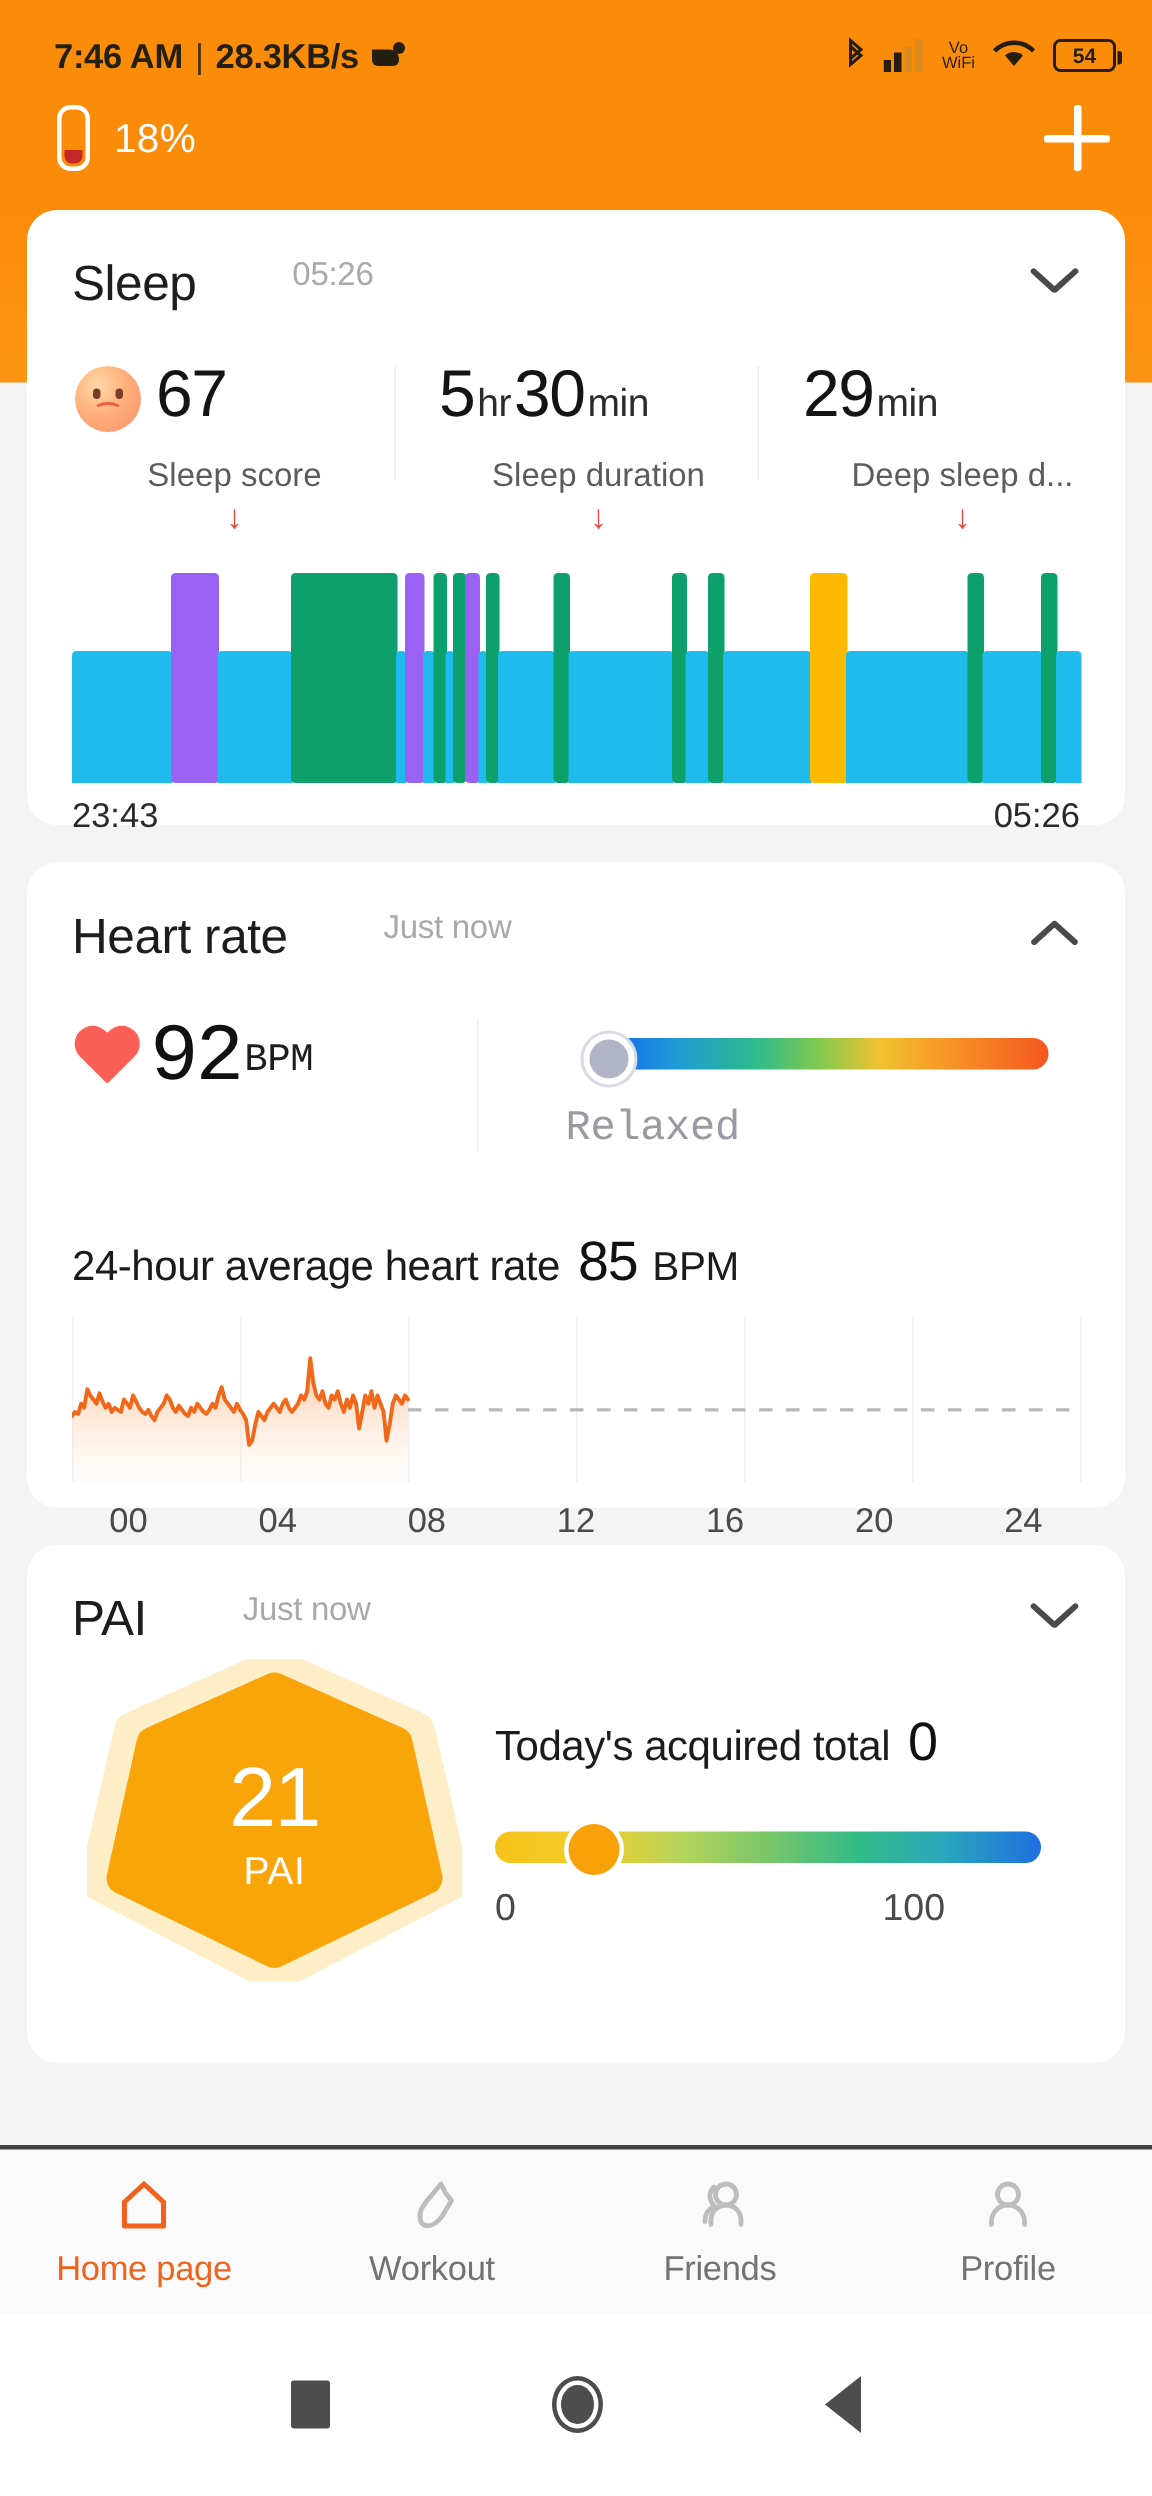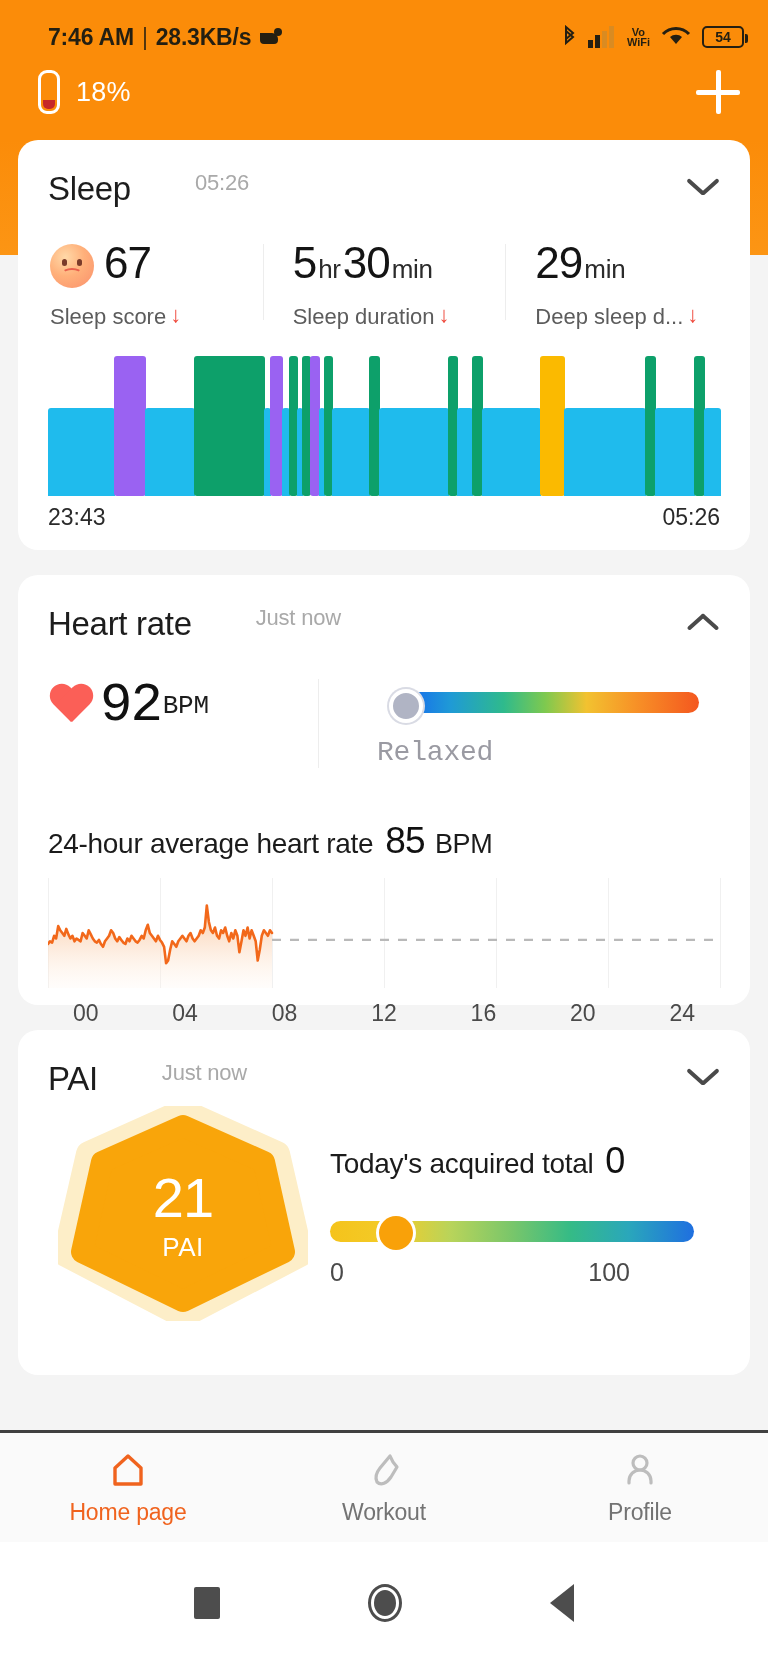--- a/index.html
+++ b/index.html
@@ -11,27 +11,27 @@
   }
   .phone { position: relative; width: 768px; height: 1664px; background:#f4f4f4; }
 
   
   .header {
     position:absolute; top:0; left:0; width:768px; height:255px;
     background: linear-gradient(180deg,#fb8c09 0%, #fb8c09 55%, #fc9514 100%);
   }
   .statusbar {
     display:flex; align-items:center; justify-content:space-between;
-    padding: 18px 24px 0 48px; height:56px;
+    padding: 18px 24px 0 36px; height:56px;
   }
   .sb-left { display:flex; align-items:center; gap:6px; color:#231f12; font-size:23px; font-weight:bold; letter-spacing:-0.2px;}
   .sb-left .sep { font-weight:normal; opacity:.85; padding:0 2px;}
   .sb-right { display:flex; align-items:center; gap:11px; color:#241f12; }
   .ic { display:inline-flex; align-items:center; }
-  .vowifi { font-size:11px; line-height:10px; font-weight:bold; text-align:center; color:#241f12;}
+  .vowifi { font-size:11px; line-height:10px; font-weight:normal; text-align:center; color:#241f12;}
   .batt {
     border:2.2px solid #241f12; border-radius:5px; width:42px; height:22px;
     font-size:14px; font-weight:bold; display:flex; align-items:center; justify-content:center;
     position:relative; color:#241f12;
   }
   .batt::after{content:"";position:absolute;right:-6px;top:6px;width:3px;height:9px;background:#241f12;border-radius:0 2px 2px 0;}
 
   .devrow { display:flex; align-items:flex-start; justify-content:space-between; padding: 14px 28px 0 38px;}
   .devleft { display:flex; align-items:center; gap:16px; }
   .bandicon{
@@ -69,21 +69,21 @@
   .face {
     width:44px;height:44px;border-radius:50%;
     background: radial-gradient(circle at 35% 30%, #ffd9a8 0%, #ffb07a 45%, #fa8f6b 100%);
     position:relative; align-self:center; margin-right:8px;
   }
   .face .eye{position:absolute;width:5px;height:7px;background:#7a3b2a;border-radius:3px;top:15px;}
   .face .eye.l{left:12px;} .face .eye.r{right:12px;}
   .face .mouth{position:absolute;left:12px;bottom:9px;width:20px;height:11px;border:2.6px solid #e8604c;border-radius:50%;border-top-color:transparent;border-left-color:transparent;border-right-color:transparent;transform:rotate(180deg);}
   .big { font-size:44px; color:#141414; letter-spacing:-1px; line-height:46px;}
   .unit { font-size:26px; color:#2b2b2b; letter-spacing:-.3px;}
-  .stat-label { font-size:22px; color:#5c5c5c; margin-top:12px; display:flex; align-items:flex-start; gap:4px; white-space:nowrap;}
+  .stat-label { font-size:22px; color:#5c5c5c; margin-top:12px; display:flex; align-items:center; gap:4px; white-space:nowrap;flex-direction:column;}
   .arrow-dn { color:#ef4a3d; font-size:22px; line-height:22px; }
 
   .sleep-chart { position:relative; margin:26px 30px 0 30px; height:140px; }
   .sleep-bar { position:absolute; bottom:0; border-radius:3px; }
   .sleep-axis { display:flex; justify-content:space-between; margin:8px 30px 0 30px; font-size:23px; color:#2a2a2a;}
 
   
   #hr-card { top:575px; height:430px; }
   .hr-row { display:flex; margin-top:36px; align-items:flex-start;font-family:Liberation Mono, monospace; }
   .hr-left { width:300px; padding-left:30px; display:flex; align-items:center; }
@@ -406,20 +406,30 @@
       <span class="navicon">
         <svg width="40" height="40" viewBox="0 0 40 40">
             <path d="M26 6 L16 18 C12 23 11 28 13 32 C17 36 23 33 27 27 L33 17 L29 12 Z" fill="none" stroke="#bdbdbd" stroke-width="3.2" stroke-linejoin="round"></path>
           </svg>
       </span>
       <span class="navlabel">Workout</span>
     </div>
     <div class="navitem">
       <span class="navicon">
         <svg width="40" height="40" viewBox="0 0 40 40">
+            <circle cx="24" cy="13" r="7" fill="none" stroke="#bdbdbd" stroke-width="3.2"></circle>
+            <path d="M14 33 v-3 a10 10 0 0120 0 v3" fill="none" stroke="#bdbdbd" stroke-width="3.2" stroke-linecap="round"></path>
+            <path d="M16 8 a8 8 0 000 12 M10 31 a10 10 0 016-10" fill="none" stroke="#bdbdbd" stroke-width="3.2" stroke-linecap="round"></path>
+          </svg>
+      </span>
+      <span class="navlabel">Friends</span>
+    </div>
+    <div class="navitem">
+      <span class="navicon">
+        <svg width="40" height="40" viewBox="0 0 40 40">
             <circle cx="20" cy="13" r="7" fill="none" stroke="#bdbdbd" stroke-width="3.2"></circle>
             <path d="M9 33 v-2 a11 11 0 0122 0 v2" fill="none" stroke="#bdbdbd" stroke-width="3.2" stroke-linecap="round"></path>
           </svg>
       </span>
       <span class="navlabel">Profile</span>
     </div>
   </div>
 
   <div class="sysbar">
     <span class="sq"></span>

